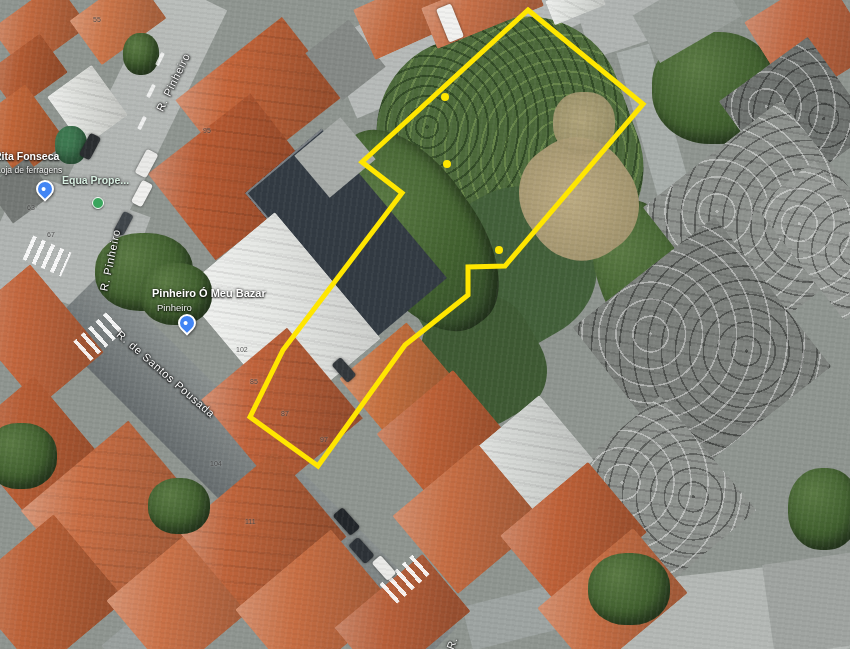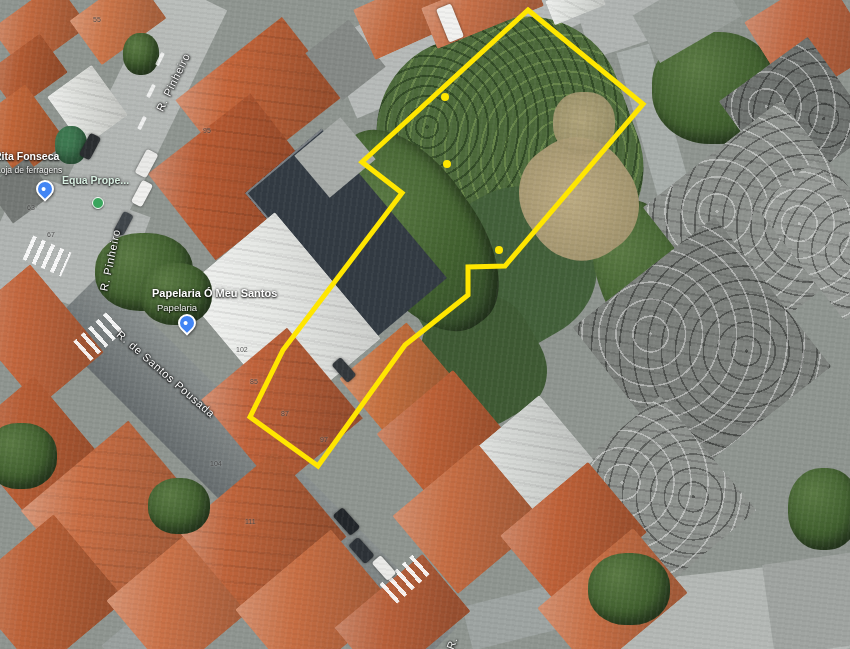--- a/index.html
+++ b/index.html
@@ -172,22 +172,22 @@
   <div class="street-label" style="left:166px;top:374px;transform:translate(-50%,-50%) rotate(41deg);">R. de Santos Pousada</div>
   <div class="street-label" style="left:452px;top:643px;transform:translate(-50%,-50%) rotate(-70deg);opacity:.85;">R.</div>
 
   <div class="place-name" style="left:-6px;top:150px;font-size:10.5px;">Rita Fonseca</div>
   <div class="place-cat" style="left:-4px;top:165px;font-size:8.5px;">Loja de ferragens</div>
   <div class="pin" style="left:36px;top:180px;"></div>
 
   <div class="place-name" style="left:62px;top:174px;font-size:10.5px;color:#d9efe2;">Equa Prope...</div>
   <div class="dot-green" style="left:92px;top:197px;"></div>
 
-  <div class="place-name" style="left:152px;top:287px;">Papelaria Ó Meu Santos</div>
-  <div class="place-cat" style="left:157px;top:302px;">Papelaria</div>
+  <div class="place-name" style="left:152px;top:287px;">Pinheiro Ó Meu Bazar</div>
+  <div class="place-cat" style="left:157px;top:302px;">Pinheiro</div>
   <div class="pin" style="left:178px;top:314px;"></div>
 
   <span class="hn" style="left:27px;top:204px;">63</span>
   <span class="hn" style="left:47px;top:231px;">67</span>
   <span class="hn" style="left:203px;top:127px;">95</span>
   <span class="hn" style="left:250px;top:378px;">85</span>
   <span class="hn" style="left:281px;top:410px;">87</span>
   <span class="hn" style="left:320px;top:436px;">97</span>
   <span class="hn" style="left:210px;top:460px;">104</span>
   <span class="hn" style="left:236px;top:346px;">102</span>

